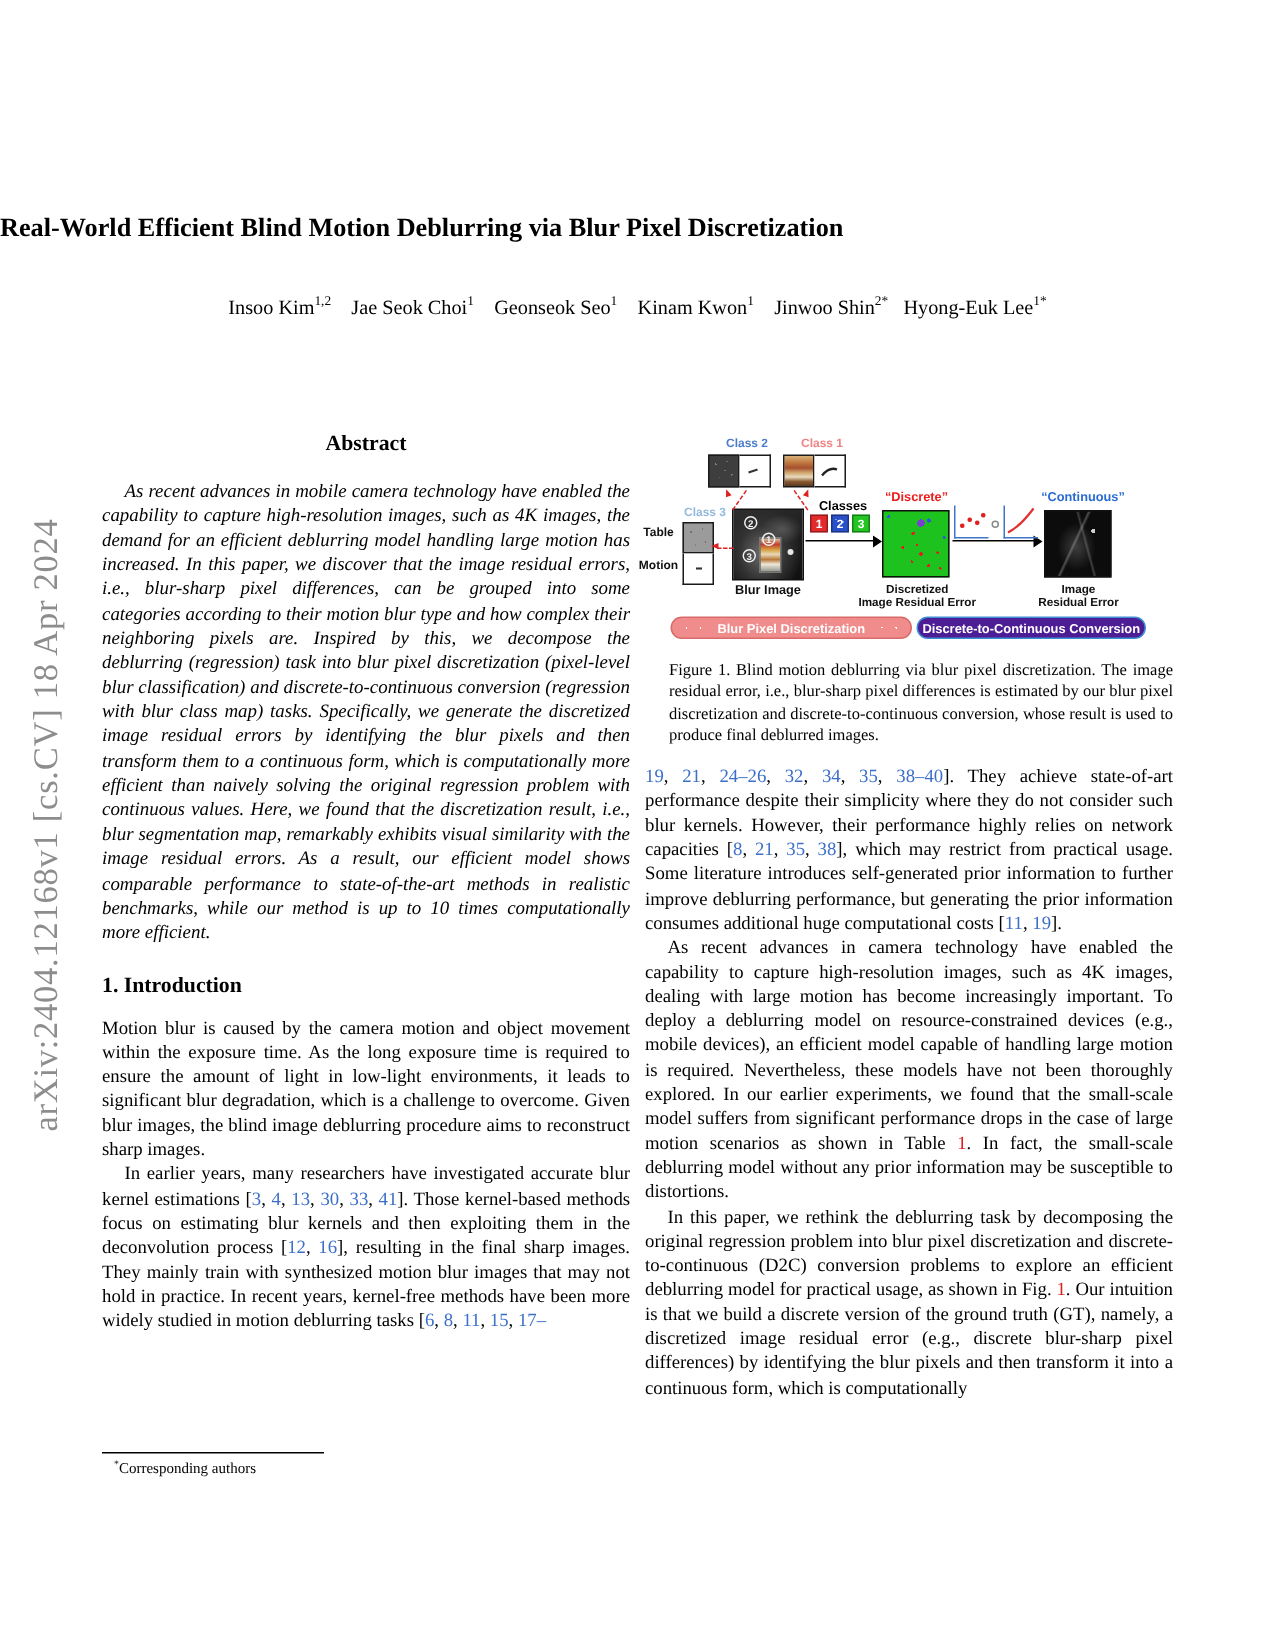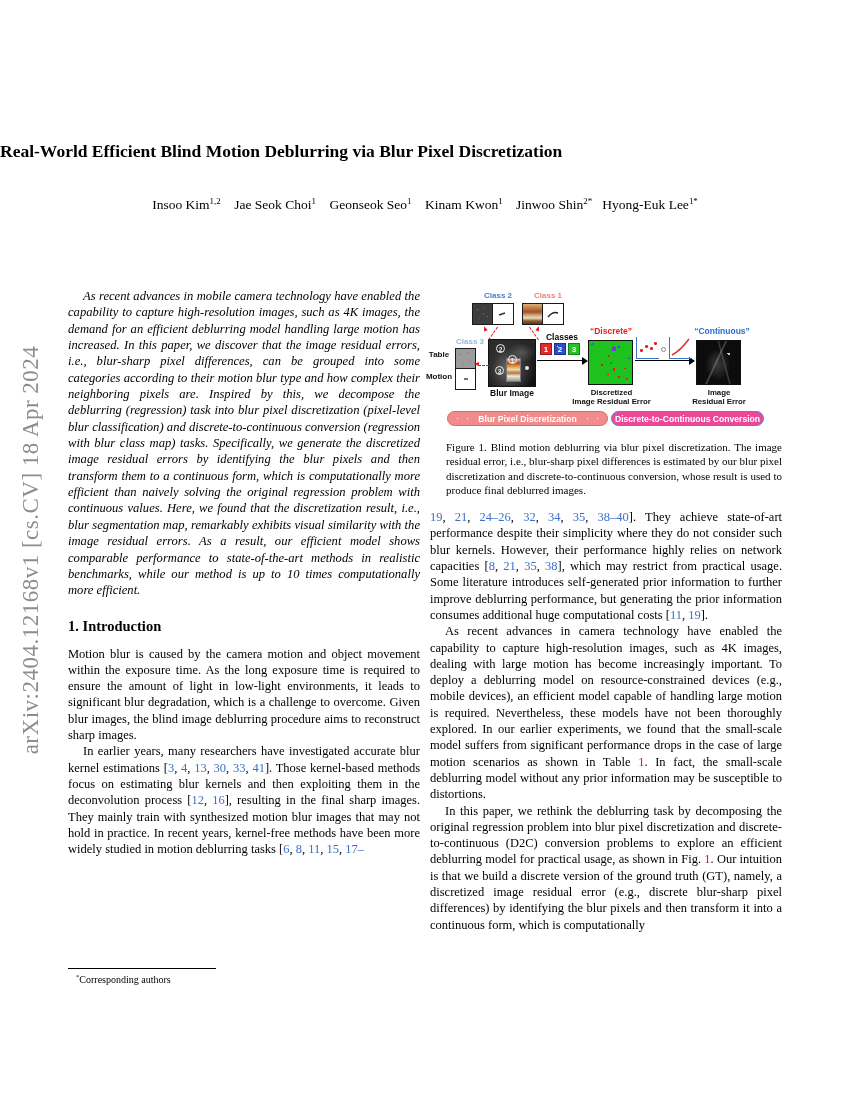--- a/index.html
+++ b/index.html
@@ -178,20 +178,21 @@
 <body>
 
 <div class="page">
 
   <div class="arxiv-banner" style="color: rgb(141, 141, 141);">arXiv:2404.12168v1  [cs.CV]  18 Apr 2024</div>
 
   <h1 class="title">Real-World Efficient Blind Motion Deblurring via Blur Pixel Discretization</h1>
   <div class="authors"><span>Insoo Kim</span><span class="seg-sup">1,2</span><span>    </span><span>Jae Seok Choi</span><span class="seg-sup">1</span><span>    </span><span>Geonseok Seo</span><span class="seg-sup">1</span><span>    </span><span>Kinam Kwon</span><span class="seg-sup">1</span><span>    </span><span>Jinwoo Shin</span><span class="seg-sup">2*</span><span>   </span><span>Hyong-Euk Lee</span><span class="seg-sup">1*</span></div>
 
   <div class="col col-left">
+    <div class="abs-heading">Abstract</div>
     <p class="abs-body">As recent advances in mobile camera technology have enabled the capability to capture high-resolution images, such as 4K images, the demand for an efficient deblurring model handling large motion has increased. In this paper, we discover that the image residual errors, i.e., blur-sharp pixel differences, can be grouped into some categories according to their motion blur type and how complex their neighboring pixels are. Inspired by this, we decompose the deblurring (regression) task into blur pixel discretization (pixel-level blur classification) and discrete-to-continuous conversion (regression with blur class map) tasks. Specifically, we generate the discretized image residual errors by identifying the blur pixels and then transform them to a continuous form, which is computationally more efficient than naively solving the original regression problem with continuous values. Here, we found that the discretization result, i.e., blur segmentation map, remarkably exhibits visual similarity with the image residual errors. As a result, our efficient model shows comparable performance to state-of-the-art methods in realistic benchmarks, while our method is up to 10 times computationally more efficient.</p>
     <div class="sec-heading">1. Introduction</div>
     <p class="body-p">Motion blur is caused by the camera motion and object movement within the exposure time. As the long exposure time is required to ensure the amount of light in low-light environments, it leads to significant blur degradation, which is a challenge to overcome. Given blur images, the blind image deblurring procedure aims to reconstruct sharp images.</p>
     <p class="body-p indent"><span>In earlier years, many researchers have investigated accurate blur kernel estimations [</span><span class="seg-blue" style="color: rgb(59, 111, 200);">3</span><span>, </span><span class="seg-blue" style="color: rgb(59, 111, 200);">4</span><span>, </span><span class="seg-blue" style="color: rgb(59, 111, 200);">13</span><span>, </span><span class="seg-blue" style="color: rgb(59, 111, 200);">30</span><span>, </span><span class="seg-blue" style="color: rgb(59, 111, 200);">33</span><span>, </span><span class="seg-blue" style="color: rgb(59, 111, 200);">41</span><span>]. Those kernel-based methods focus on estimating blur kernels and then exploiting them in the deconvolution process [</span><span class="seg-blue" style="color: rgb(59, 111, 200);">12</span><span>, </span><span class="seg-blue" style="color: rgb(59, 111, 200);">16</span><span>], resulting in the final sharp images. They mainly train with synthesized motion blur images that may not hold in practice. In recent years, kernel-free methods have been more widely studied in motion deblurring tasks [</span><span class="seg-blue" style="color: rgb(59, 111, 200);">6</span><span>, </span><span class="seg-blue" style="color: rgb(59, 111, 200);">8</span><span>, </span><span class="seg-blue" style="color: rgb(59, 111, 200);">11</span><span>, </span><span class="seg-blue" style="color: rgb(59, 111, 200);">15</span><span>, </span><span class="seg-blue" style="color: rgb(59, 111, 200);">17–</span></p>
   </div>
 
   <div class="footnote-rule"></div>
   <div class="footnote"><span class="seg-sup">*</span><span>Corresponding authors</span></div>
 
   <div class="col col-right">
@@ -282,21 +283,21 @@
       </div>
 
       <div class="figlabel" style="left: 258px; top: 43px; width: 68px; font-size: 8.5px; color: rgb(42, 107, 212);">“Continuous”</div>
       <div class="res-image"></div>
       <div class="figlabel" style="left:250px;top:104px;width:78px;color:#111;font-size:7.8px;">
         <span>Image</span><br>
         <span>Residual Error</span>
       </div>
 
       <div class="banner pink" style="left: 17px; width: 161px; background-color: rgb(240, 140, 140); border: 1px solid rgb(217, 106, 106);">Blur Pixel Discretization</div>
-      <div class="banner" style="left: 181px; width: 153px; background-color: #ec4899; border: 1px solid rgb(61, 142, 210);">Discrete-to-Continuous Conversion</div>
+      <div class="banner" style="left: 181px; width: 153px; background-color: #4c1d95; border: 1px solid rgb(61, 142, 210);">Discrete-to-Continuous Conversion</div>
     </div>
 
     <p class="fig-caption">Figure 1. Blind motion deblurring via blur pixel discretization. The image residual error, i.e., blur-sharp pixel differences is estimated by our blur pixel discretization and discrete-to-continuous conversion, whose result is used to produce final deblurred images.</p>
 
     <p class="body-p"><span class="seg-blue" style="color: rgb(59, 111, 200);">19</span><span>, </span><span class="seg-blue" style="color: rgb(59, 111, 200);">21</span><span>, </span><span class="seg-blue" style="color: rgb(59, 111, 200);">24–26</span><span>, </span><span class="seg-blue" style="color: rgb(59, 111, 200);">32</span><span>, </span><span class="seg-blue" style="color: rgb(59, 111, 200);">34</span><span>, </span><span class="seg-blue" style="color: rgb(59, 111, 200);">35</span><span>, </span><span class="seg-blue" style="color: rgb(59, 111, 200);">38–40</span><span>]. They achieve state-of-art performance despite their simplicity where they do not consider such blur kernels. However, their performance highly relies on network capacities [</span><span class="seg-blue" style="color: rgb(59, 111, 200);">8</span><span>, </span><span class="seg-blue" style="color: rgb(59, 111, 200);">21</span><span>, </span><span class="seg-blue" style="color: rgb(59, 111, 200);">35</span><span>, </span><span class="seg-blue" style="color: rgb(59, 111, 200);">38</span><span>], which may restrict from practical usage. Some literature introduces self-generated prior information to further improve deblurring performance, but generating the prior information consumes additional huge computational costs [</span><span class="seg-blue" style="color: rgb(59, 111, 200);">11</span><span>, </span><span class="seg-blue" style="color: rgb(59, 111, 200);">19</span><span>].</span></p>
     <p class="body-p indent"><span>As recent advances in camera technology have enabled the capability to capture high-resolution images, such as 4K images, dealing with large motion has become increasingly important. To deploy a deblurring model on resource-constrained devices (e.g., mobile devices), an efficient model capable of handling large motion is required. Nevertheless, these models have not been thoroughly explored. In our earlier experiments, we found that the small-scale model suffers from significant performance drops in the case of large motion scenarios as shown in Table </span><span class="seg-red" style="color: rgb(221, 28, 28);">1</span><span>. In fact, the small-scale deblurring model without any prior information may be susceptible to distortions.</span></p>
     <p class="body-p indent"><span>In this paper, we rethink the deblurring task by decomposing the original regression problem into blur pixel discretization and discrete-to-continuous (D2C) conversion problems to explore an efficient deblurring model for practical usage, as shown in Fig. </span><span class="seg-red" style="color: rgb(221, 28, 28);">1</span><span>. Our intuition is that we build a discrete version of the ground truth (GT), namely, a discretized image residual error (e.g., discrete blur-sharp pixel differences) by identifying the blur pixels and then transform it into a continuous form, which is computationally</span></p>
   </div>
 
 </div>

